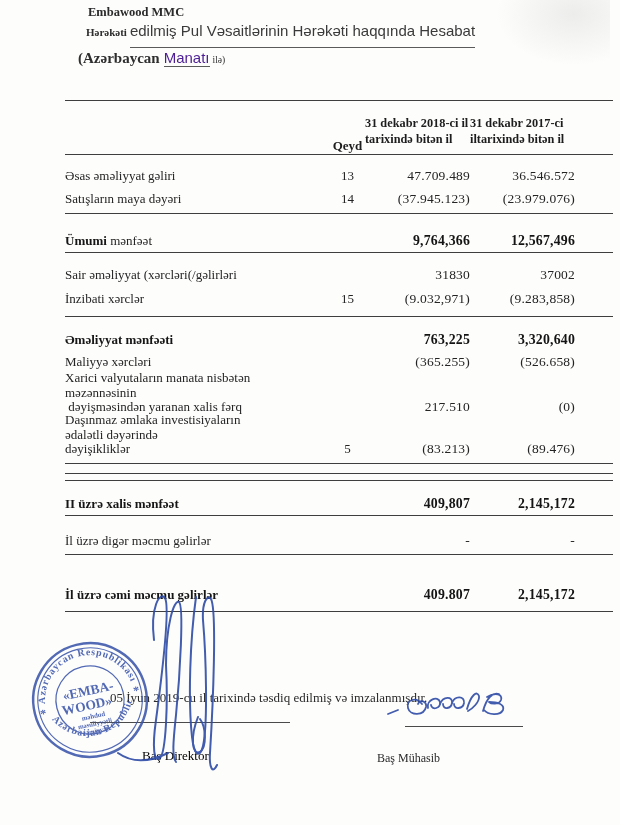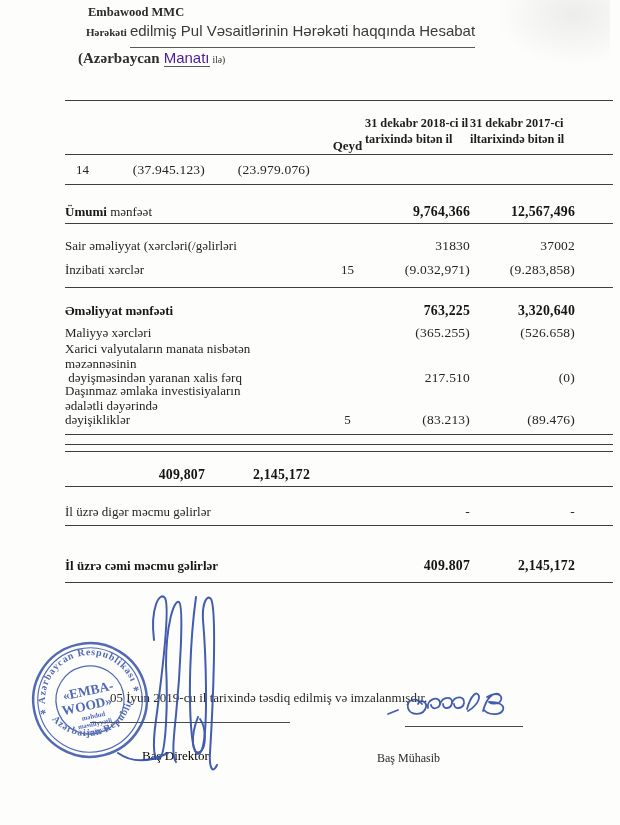--- a/index.html
+++ b/index.html
@@ -79,21 +79,29 @@
       <div style="width:265px"></div>
       <div class="h-qeyd">Qeyd</div>
       <div class="h-col">31 dekabr 2018-ci il
 tarixində bitən il</div>
       <div class="h-col">31 dekabr 2017-ci
 iltarixində bitən il</div>
       <div class="t-spacer"></div>
     </div>
     <div class="rule"></div>
 
+    <div class="t-row" style="padding-top:6px;height:23px">
+      <div class="c-label">Əsas əməliyyat gəliri</div>
+      <div class="c-qeyd">13</div>
+      <div class="c-val">47.709.489</div>
+      <div class="c-val">36.546.572</div>
+      <div class="t-spacer"></div>
+    </div>
     <div class="t-row" style="height:23px">
+      <div class="c-label">Satışların maya dəyəri</div>
       <div class="c-qeyd">14</div>
       <div class="c-val">(37.945.123)</div>
       <div class="c-val">(23.979.076)</div>
       <div class="t-spacer"></div>
     </div>
     <div class="rule" style="margin-top:6px"></div>
 
     <div class="t-row bold-vals" style="padding-top:9px;height:26px">
       <div class="c-label"><span class="lbl-strong">Ümumi</span><span> mənfəət</span></div>
       <div class="c-qeyd"></div>
@@ -151,20 +159,21 @@
       <div class="c-val">(89.476)</div>
       <div class="t-spacer"></div>
     </div>
     <div class="rule" style="margin-top:6px"></div>
 
     <div class="rule" style="margin-top:9px"></div>
 
     <div class="rule" style="margin-top:6px"></div>
 
     <div class="t-row bold-vals" style="padding-top:7px;height:24px">
+      <div class="c-label"><span class="lbl-strong">II üzrə xalis mənfəət</span><span></span></div>
       <div class="c-qeyd"></div>
       <div class="c-val">409,807</div>
       <div class="c-val">2,145,172</div>
       <div class="t-spacer"></div>
     </div>
     <div class="rule" style="margin-top:3px"></div>
 
     <div class="t-row" style="padding-top:10px;height:23px">
       <div class="c-label">İl üzrə digər məcmu gəlirlər</div>
       <div class="c-qeyd"></div>

